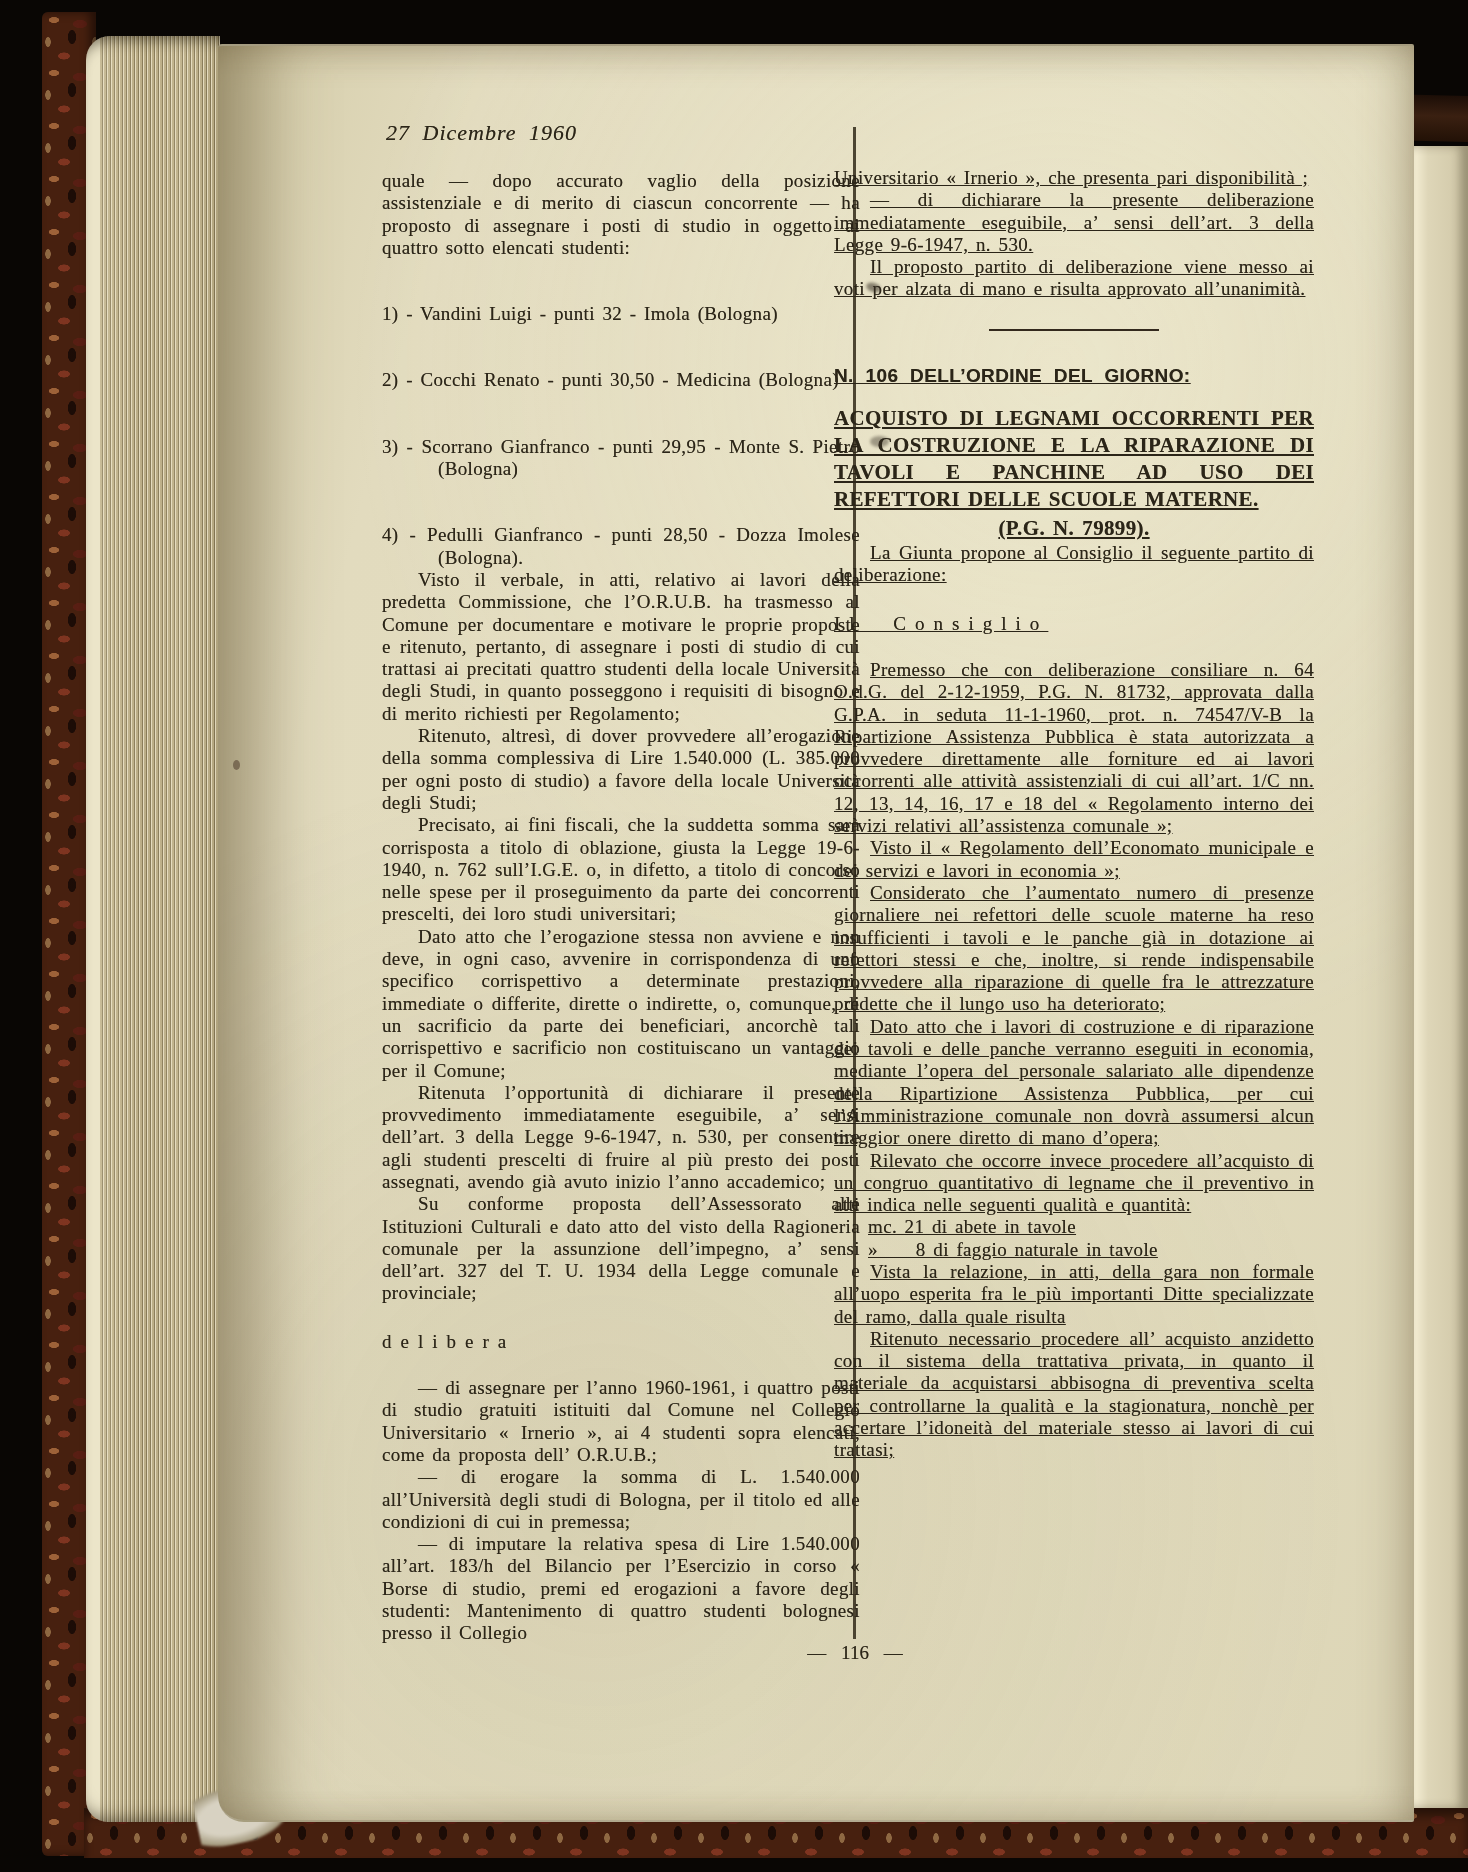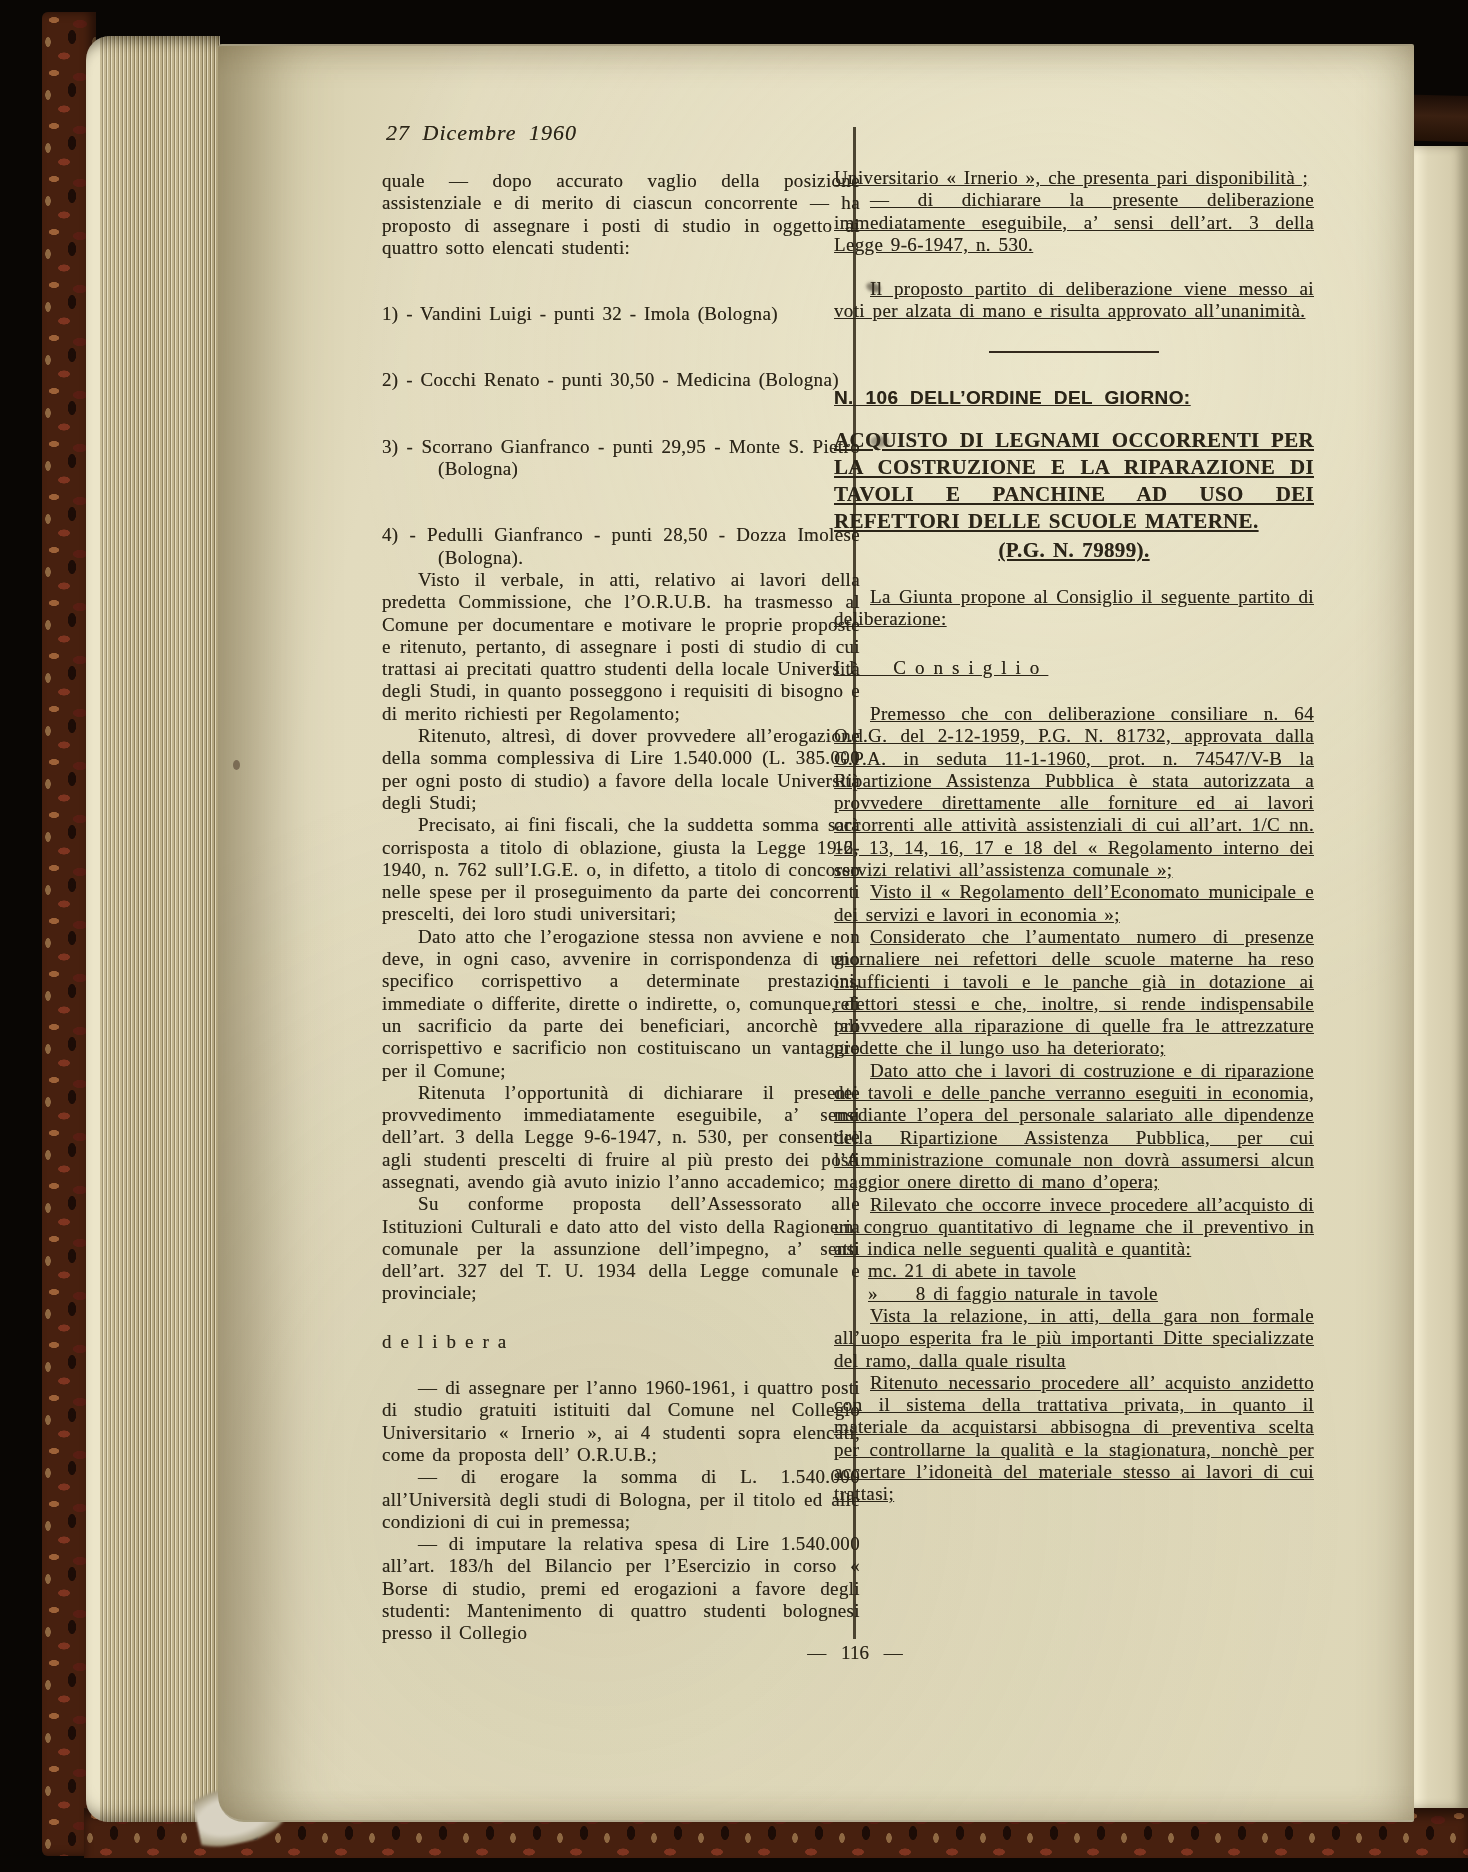--- a/index.html
+++ b/index.html
@@ -71,21 +71,21 @@
   .blk{margin:0;}
   .blk-cont{text-indent:0;}
   .blk-para{text-indent:36px;}
   .blk-item{padding-left:56px;text-indent:-56px;margin-top:44px;}
   .blk-word{letter-spacing:9px;word-spacing:16px;margin:26px 0 24px;text-indent:0;}
   .blk-rule{border:none;border-top:2.5px solid #33291d;width:170px;margin:28px auto 34px;}
   .blk-heading{font-family:"Liberation Sans",sans-serif;font-weight:bold;font-size:19px;letter-spacing:.4px;word-spacing:6px;margin:32px 0 12px;text-align:left;text-indent:0;}
   .blk-title{font-weight:bold;font-size:21px;line-height:27px;letter-spacing:.3px;margin:18px 0 0;text-indent:0;}
   .blk-subtitle{font-weight:bold;font-size:21px;line-height:27px;text-align:center;margin:2px 0 0;text-indent:0;}
   .blk-quantity{text-align:left;text-indent:0;padding-left:34px;white-space:pre-wrap;}
-  .gap-top{margin-top:22px;}
+  .gap-top{}
   .page-number{
     position:absolute;left:537px;top:1596px;width:200px;text-align:center;
     font-size:19px;word-spacing:10px;color:#2b2518;text-shadow:0 0 .5px rgba(43,37,24,.55);
   }
   .smudge{position:absolute;border-radius:50%;filter:blur(1.5px);background:rgba(52,46,34,.55);}
   .smudge-1{left:648px;top:237px;width:15px;height:9px;transform:rotate(18deg);}
   .smudge-2{left:652px;top:390px;width:19px;height:11px;opacity:.75;}
   .margin-dot{position:absolute;left:15px;top:714px;width:7px;height:10px;border-radius:50%;background:rgba(70,50,35,.5);filter:blur(.5px);}
 </style>
 </head>

